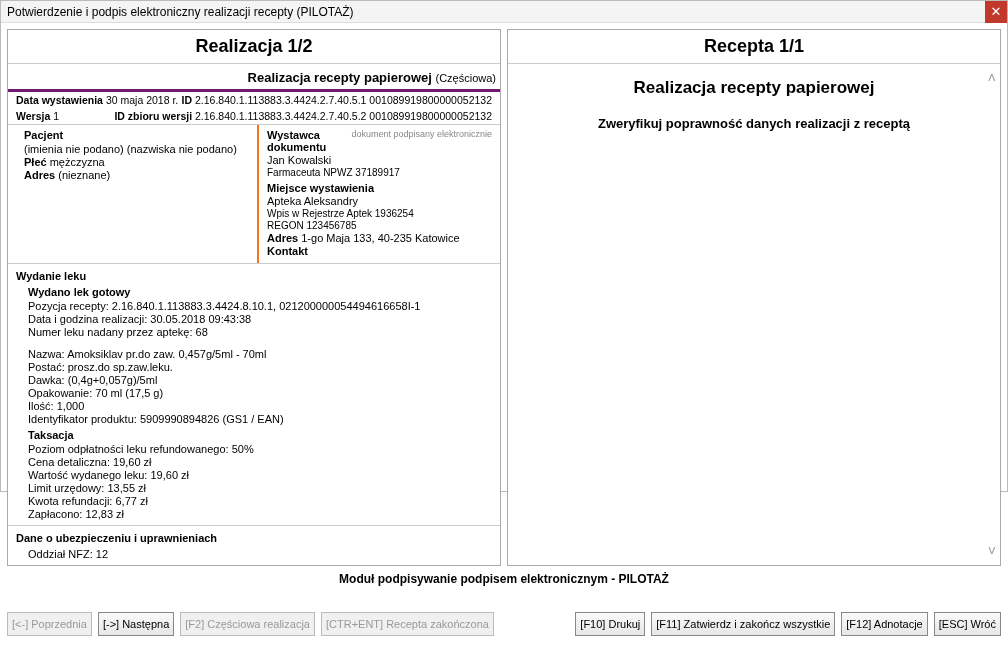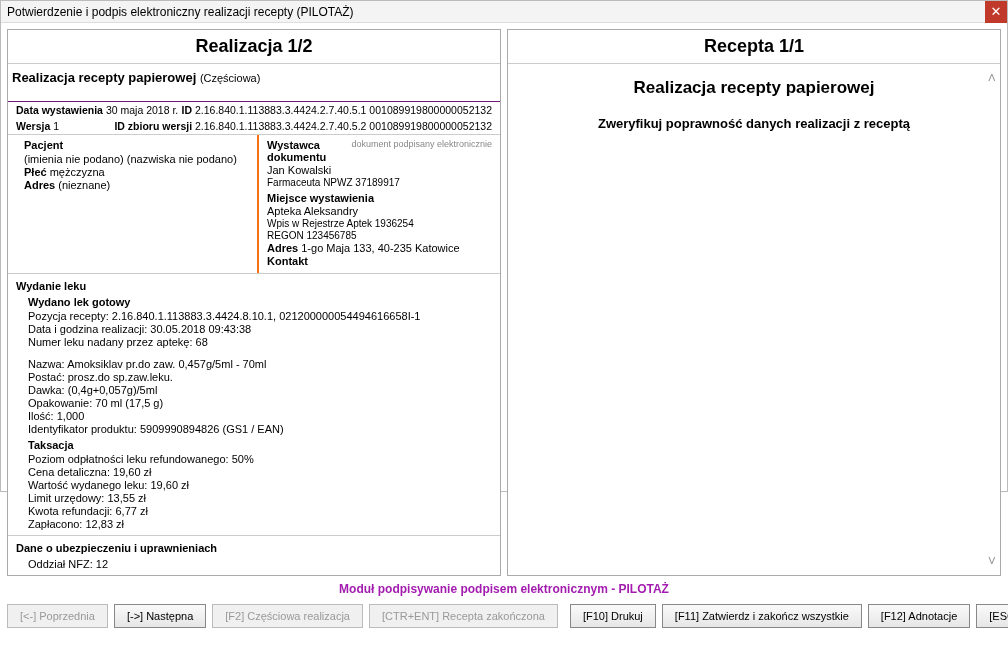--- a/index.html
+++ b/index.html
@@ -9,21 +9,21 @@
   .titlebar .close { width: 22px; height: 22px; background: #c0392b; color: #fff; display: flex; align-items: center; justify-content: center; cursor: pointer; font-size: 13px; line-height: 1; }
   .content { flex: 1; display: flex; gap: 6px; padding: 6px 6px 0 6px; position: relative; }
   .pane { flex: 1; border: 1px solid #aaa; display: flex; flex-direction: column; background: #fff; position: relative; }
   .pane-header { text-align: center; font-size: 18px; font-weight: bold; padding: 6px 0; border-bottom: 1px solid #ccc; }
   .pane-body { flex: 1; overflow: auto; position: relative; }
   .scroll-up, .scroll-down { position: absolute; right: 4px; color: #999; font-size: 14px; user-select: none; }
   .scroll-up { top: 6px; }
   .scroll-down { bottom: 6px; }
 
   
-  .sub-title { text-align: left; font-weight: bold; font-size: 13px; padding: 6px 4px 16px; border-bottom: 1px solid #701a75; }
+  .sub-title { text-align: right; font-weight: bold; font-size: 13px; padding: 6px 4px 4px; border-bottom: 3px solid #701a75; }
   .sub-title .partial { font-weight: normal; font-size: 11px; }
   .meta-row { display: flex; justify-content: space-between; padding: 2px 8px; font-size: 10.5px; border-bottom: 1px solid #ccc; }
   .meta-row .left { }
   .meta-row .right { text-align: right; }
   .meta-row .lbl { font-weight: bold; }
 
   .two-col { display: flex; border-bottom: 1px solid #ccc; }
   .two-col .col { padding: 4px 8px 6px; flex: 1; font-size: 11px; }
   .two-col .col:first-child { border-right: 2px solid #f97316; margin-left: 8px; }
   .col .heading { font-weight: bold; margin-bottom: 2px; }
@@ -41,23 +41,23 @@
   .no-border { border-bottom: none; }
 
   
   .right-title { text-align: center; font-size: 17px; font-weight: bold; padding: 14px 10px 10px; }
   .right-msg { text-align: center; font-size: 13px; font-weight: bold; padding: 8px 10px; }
 
   
   .watermark { position: absolute; left: 160px; top: 165px; font-size: 30px; font-weight: bold; color: rgba(170, 190, 60, 0.28); letter-spacing: 1px; pointer-events: none; z-index: 0; }
 
   
-  .module-line { text-align: center; color: #a21caf; font-weight: bold; font-size: 12px; padding: 6px 0 4px; }
+  .module-line { text-align: center; color: #000000; font-weight: bold; font-size: 12px; padding: 6px 0 4px; }
   .button-bar { display: flex; gap: 6px; padding: 4px 6px 6px; align-items: center; }
-  .button-bar button { font-family: Arial, sans-serif; font-size: 11px; padding: 4px 12px; height: 24px; border: 1px solid #888; background: linear-gradient(#fafafa,#e6e6e6); cursor: pointer; white-space: nowrap; }
+  .button-bar button { font-family: Arial, sans-serif; font-size: 11px; padding: 4px 4px; height: 24px; border: 1px solid #888; background: linear-gradient(#fafafa,#e6e6e6); cursor: pointer; white-space: nowrap; margin-top: 18px; }
   .button-bar button:disabled { color: #999; border-color: #bbb; background: #f0f0f0; cursor: default; }
   .spacer-flex { flex: 1; }
 </style>
 </head>
 <body>
 
 <div class="window">
   <div class="titlebar">
     <span>Potwierdzenie i podpis elektroniczny realizacji recepty (PILOTAŻ)</span>
     <div class="close">✕</div>

